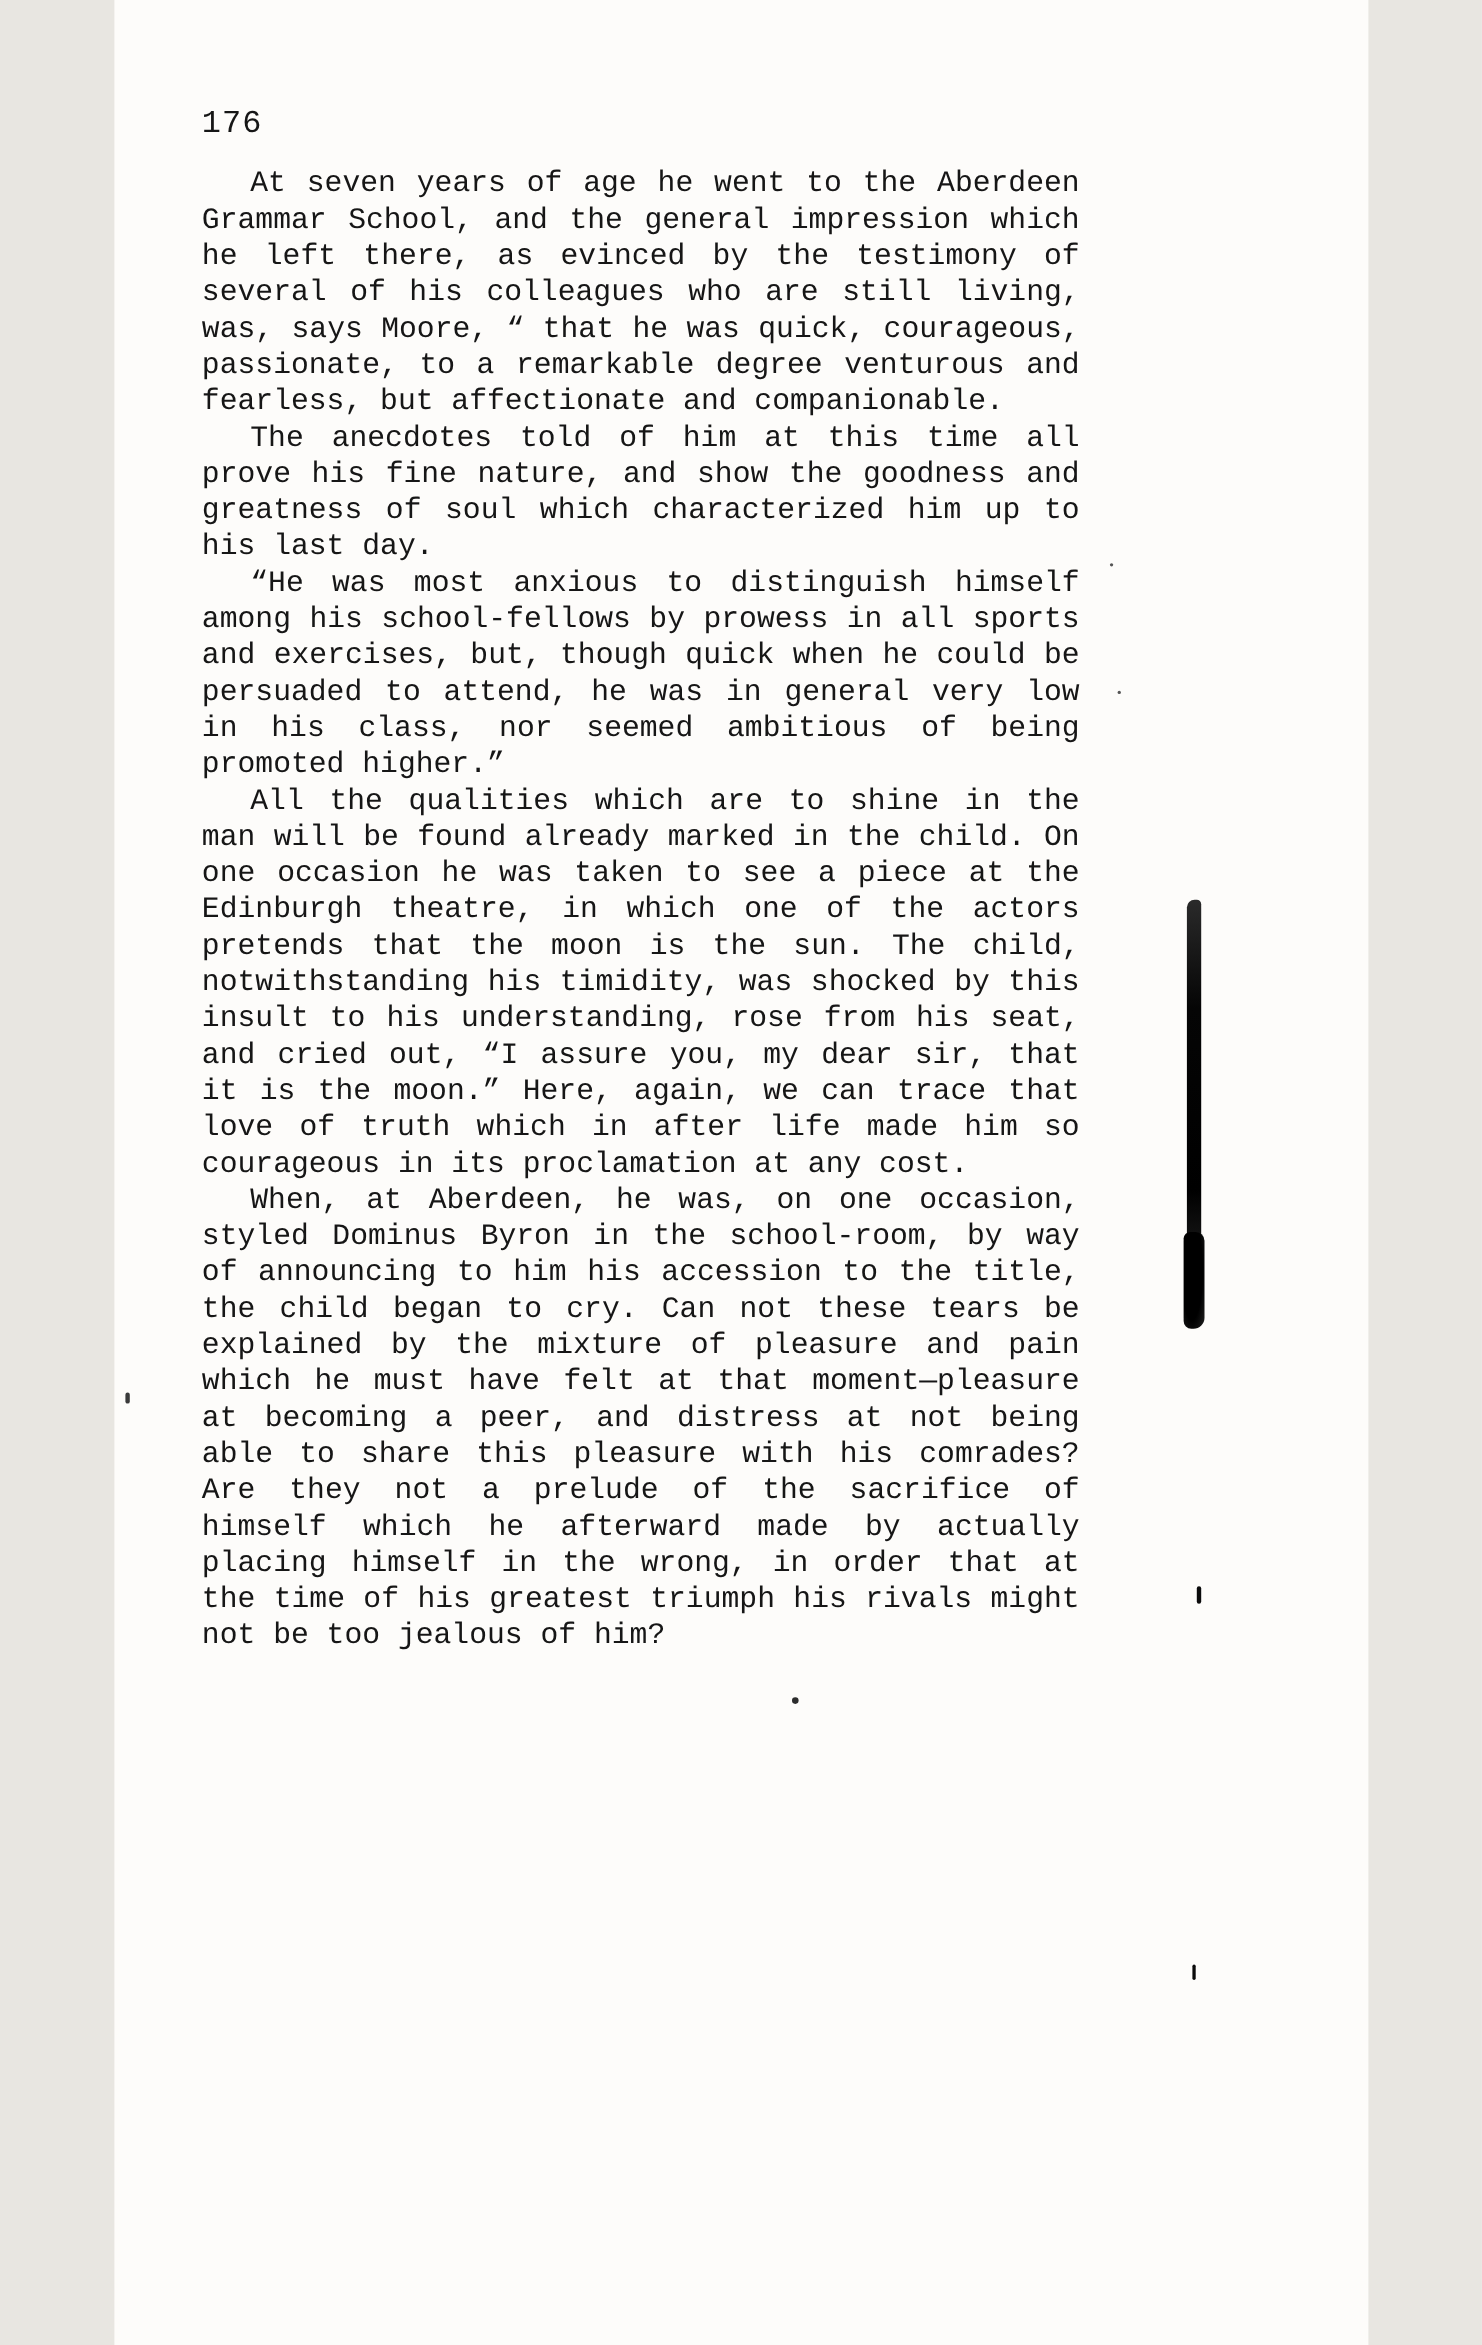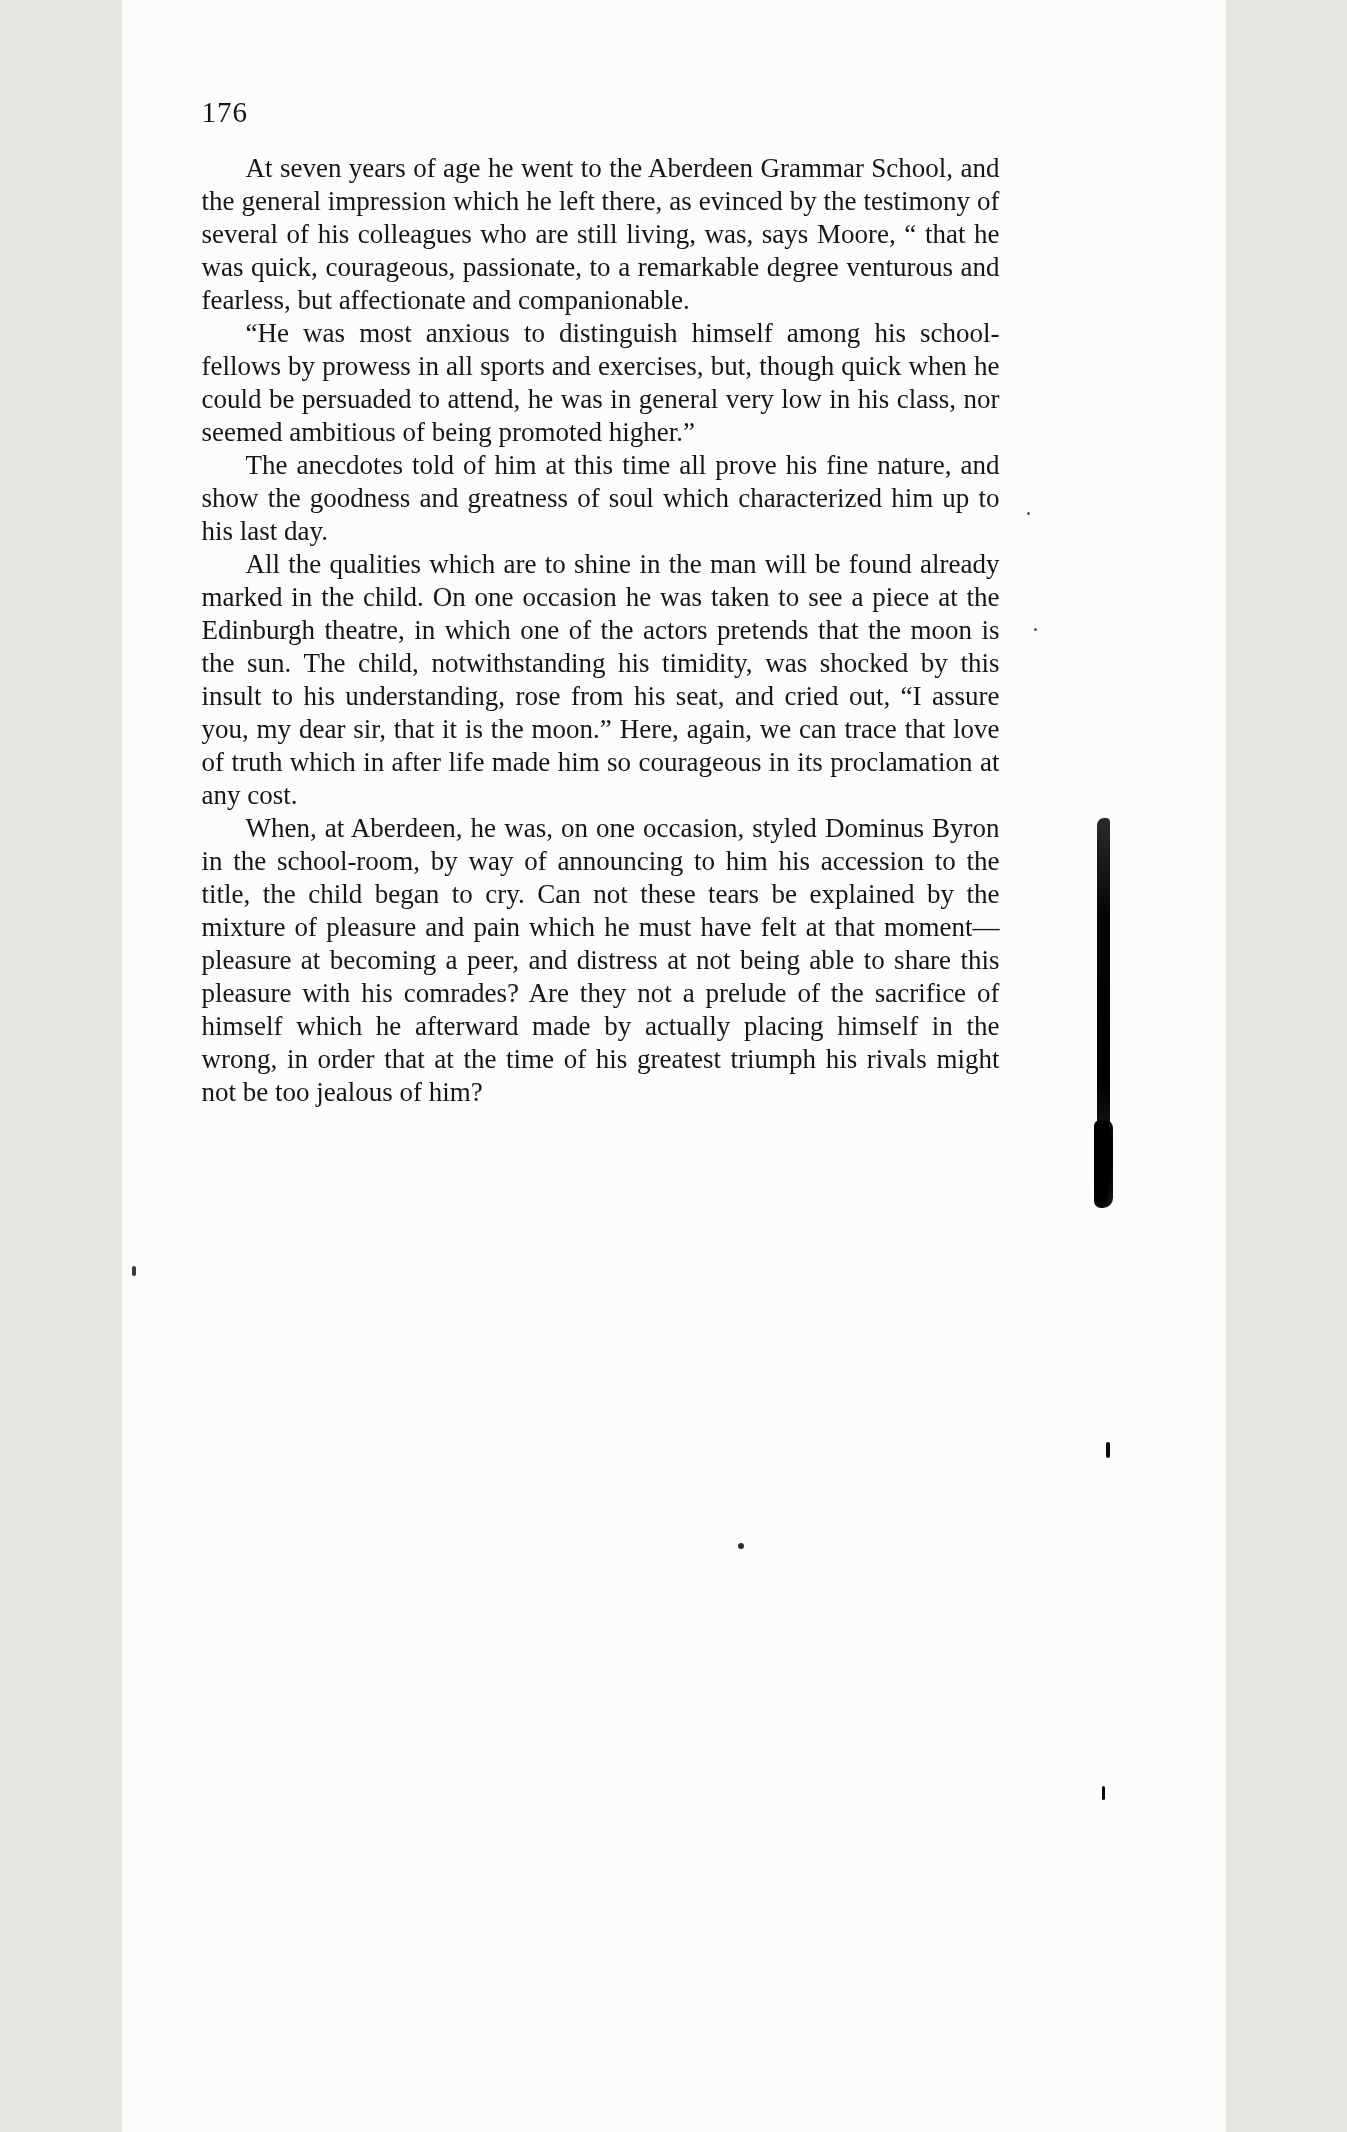--- a/index.html
+++ b/index.html
@@ -7,22 +7,23 @@
     padding: 0;
     background: #e8e6e1;
   }
   .scan-page {
     position: relative;
     width: 1104px;
     height: 2132px;
     margin: 0 auto;
     background: #fdfcfa;
     color: #161616;
-    font-family: Liberation Serif, serif;
+    font-family: Liberation Mono, monospace;
     overflow: hidden;
+    padding-left: 36px;
   }
   .page-header {
     position: absolute;
     top: 96px;
     left: 80px;
     width: 800px;
     height: 40px;
   }
   .page-number {
     position: absolute;
@@ -87,22 +88,22 @@
 <body>
 
 <div class="scan-page">
 
   <div class="page-header">
     <span class="page-number">176</span>
   </div>
 
   <div class="body-text">
     <p>At seven years of age he went to the Aberdeen Grammar School, and the general impression which he left there, as evinced by the testimony of several of his colleagues who are still living, was, says Moore, “ that he was quick, courageous, passionate, to a remarkable degree venturous and fearless, but affectionate and companionable.</p>
+    <p>The anecdotes told of him at this time all prove his fine nature, and show the goodness and greatness of soul which characterized him up to his last day.</p>
     <p>“He was most anxious to distinguish himself among his school-fellows by prowess in all sports and exercises, but, though quick when he could be persuaded to attend, he was in general very low in his class, nor seemed ambitious of being promoted higher.”</p>
-    <p>The anecdotes told of him at this time all prove his fine nature, and show the goodness and greatness of soul which characterized him up to his last day.</p>
     <p>All the qualities which are to shine in the man will be found already marked in the child.  On one occasion he was taken to see a piece at the Edinburgh theatre, in which one of the actors pretends that the moon is the sun.  The child, notwithstanding his timidity, was shocked by this insult to his understanding, rose from his seat, and cried out, “I assure you, my dear sir, that it is the moon.”  Here, again, we can trace that love of truth which in after life made him so courageous in its proclamation at any cost.</p>
     <p>When, at Aberdeen, he was, on one occasion, styled Dominus Byron in the school-room, by way of announcing to him his accession to the title, the child began to cry.  Can not these tears be explained by the mixture of pleasure and pain which he must have felt at that moment—pleasure at becoming a peer, and distress at not being able to share this pleasure with his comrades?  Are they not a prelude of the sacrifice of himself which he afterward made by actually placing himself in the wrong, in order that at the time of his greatest triumph his rivals might not be too jealous of him?</p>
   </div>
 
   <div class="artifact blob-main"></div>
   <div class="artifact blob-lower"></div>
   <div class="artifact tick-1"></div>
   <div class="artifact tick-2"></div>
   <div class="artifact speck-1"></div>
   <div class="artifact speck-2"></div>

